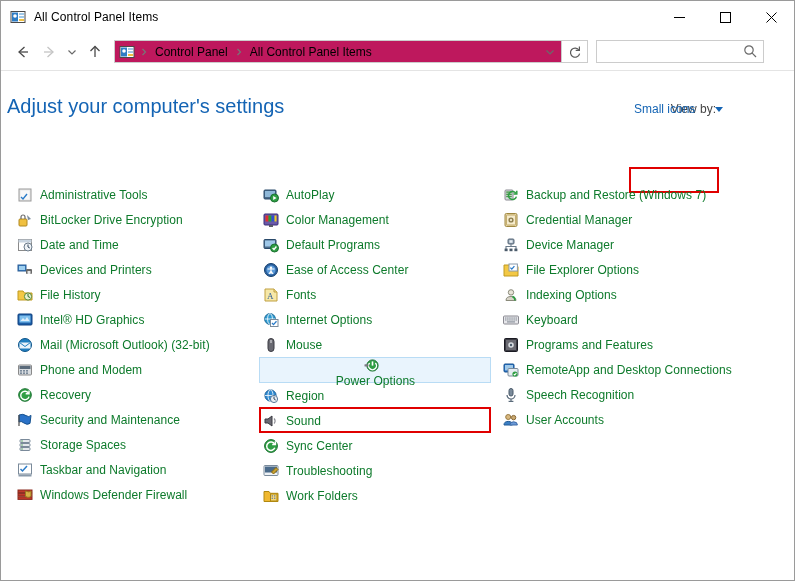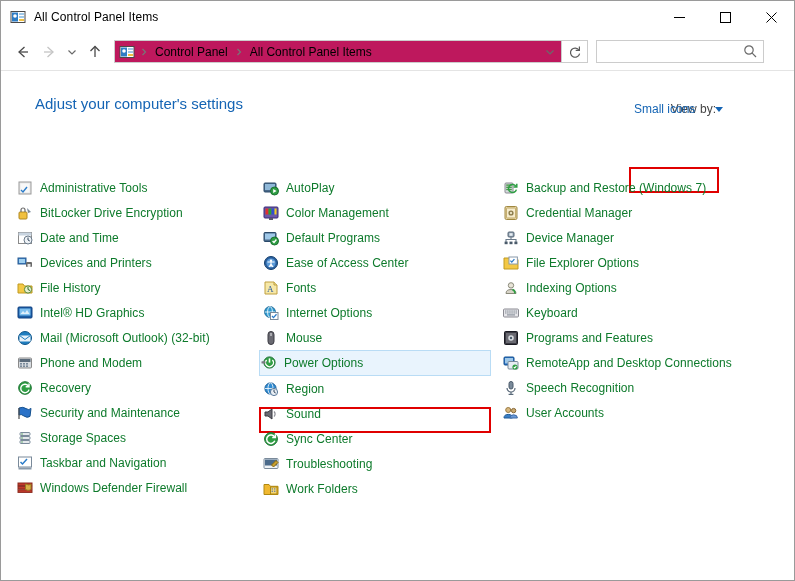--- a/index.html
+++ b/index.html
@@ -161,23 +161,23 @@
 
   
   .content {
     position: relative;
     height: 511px;
     background: #ffffff;
     border-top: 1px solid #e4e4e4;
   }
   .page-title {
     position: absolute;
-    left: 34px;
+    left: 6px;
     top: 24px;
-    font-size: 15px;
+    font-size: 20px;
     color: #1464b4;
     white-space: nowrap;
   }
   .viewby {
     position: absolute;
     right: 78px;
     top: 31px;
     font-size: 12px;
     color: #444444;
     white-space: nowrap;
@@ -213,21 +213,21 @@
 
   
   .columns {
     position: absolute;
     left: 0;
     top: 104px;
     width: 795px;
   }
   .col {
     position: absolute;
-    top: 0;
+    top: 7px;
   }
   #col-0 { left: 14px; width: 244px; }
   #col-1 { left: 260px; width: 238px; }
   #col-2 { left: 500px; width: 285px; }
 
   .cp-item {
     display: flex;
     align-items: center;
     height: 25px;
     padding-left: 2px;
@@ -248,20 +248,21 @@
     color: #0d7a2b;
     letter-spacing: 0.05px;
   }
   .cp-item.selected {
     background: #e9f4fd;
     border: 1px solid #b9dcf5;
     width: 232px;
     height: 26px;
     padding-left: 1px;
     margin-left: -2px;
+    flex-direction: column;
   }
 </style>
 </head>
 <body>
 
 <div id="window">
 
   <div class="titlebar">
     <span class="app-icon">
       <svg width="16" height="16" viewBox="0 0 16 16">

